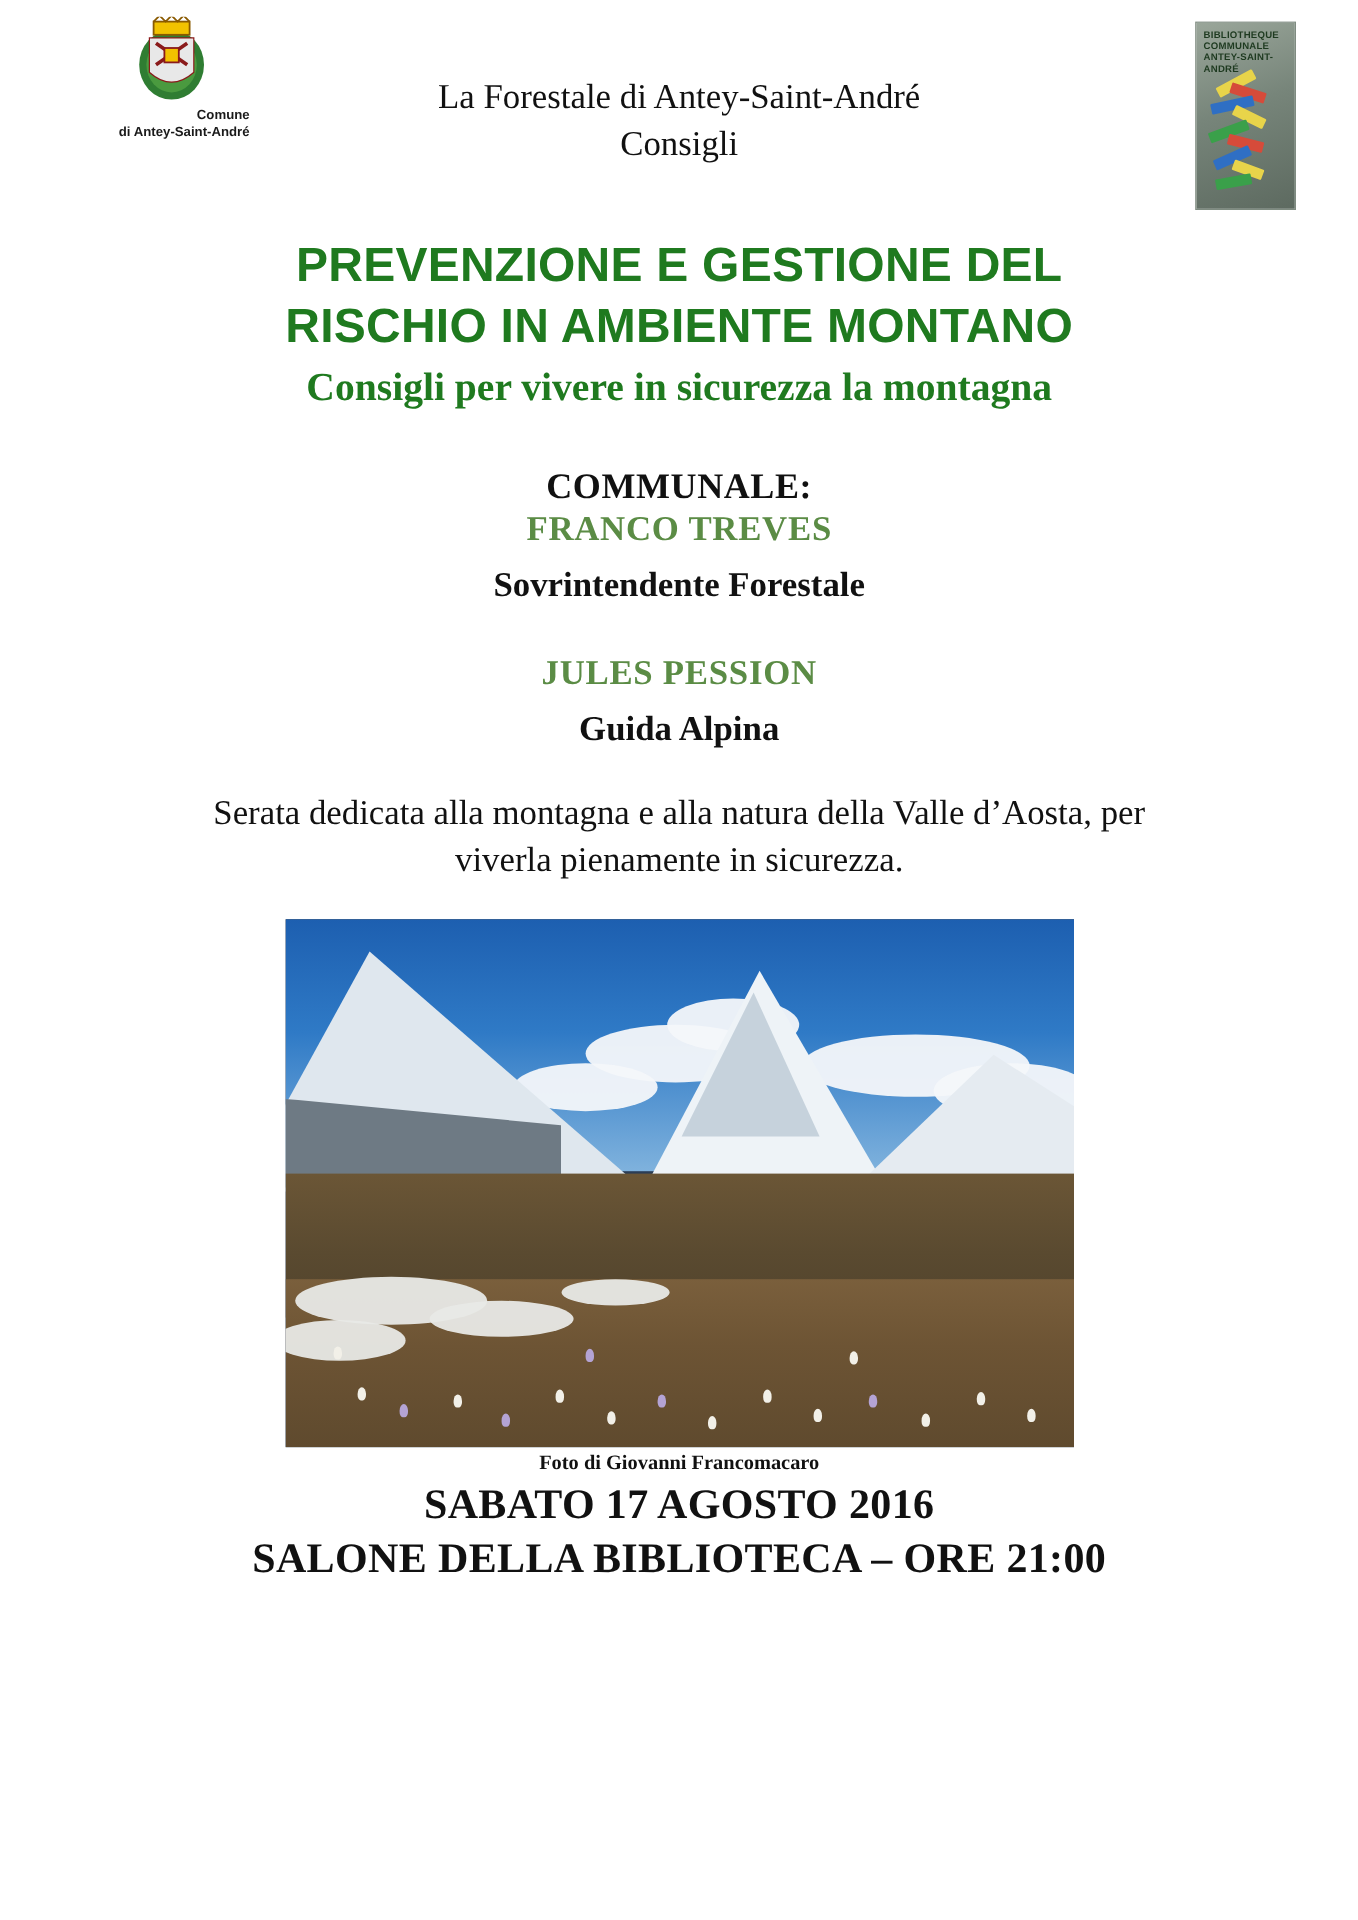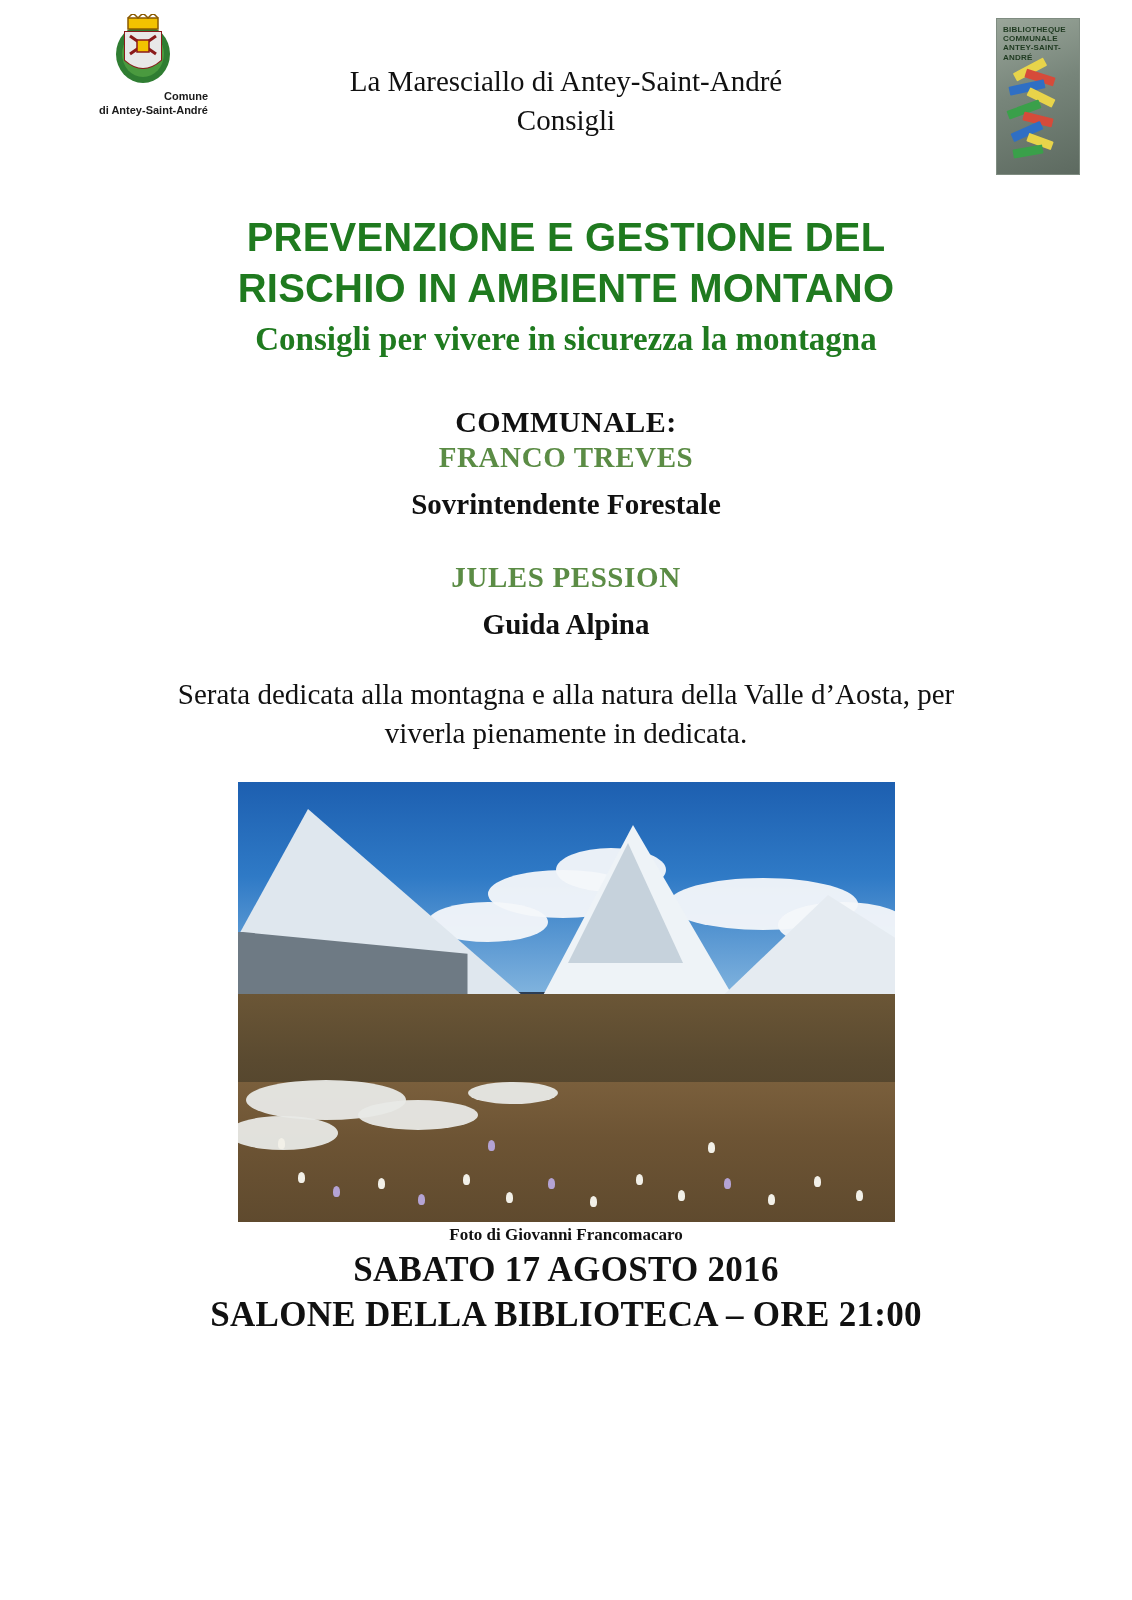--- a/index.html
+++ b/index.html
@@ -92,21 +92,21 @@
     top: 62px;
     text-align: center;
     font-family: "Liberation Serif", serif;
     font-size: 29px;
     line-height: 1.35;
     color: #111;
   }
 
   
   .title-block {
-    margin-top: 32px;
+    margin-top: 16px;
     text-align: center;
   }
   .main-title {
     font-family: "Liberation Sans", sans-serif;
     font-weight: bold;
     font-size: 40px;
     line-height: 1.28;
     color: #1f7a1f;
     letter-spacing: 0.2px;
   }
@@ -304,21 +304,21 @@
         <i style="left:30px;top:32px;width:28px;height:9px;background:#e8d44a;transform:rotate(26deg);"></i>
         <i style="left:10px;top:44px;width:34px;height:9px;background:#3aa04a;transform:rotate(-20deg);"></i>
         <i style="left:26px;top:54px;width:30px;height:9px;background:#d64b3a;transform:rotate(14deg);"></i>
         <i style="left:14px;top:66px;width:32px;height:9px;background:#2f6fc4;transform:rotate(-24deg);"></i>
         <i style="left:30px;top:76px;width:26px;height:9px;background:#e8d44a;transform:rotate(20deg);"></i>
         <i style="left:16px;top:86px;width:30px;height:9px;background:#3aa04a;transform:rotate(-10deg);"></i>
       </div>
     </div>
 
     <div class="presenta">
-      <div>La Maresciallo di Antey-Saint-André</div>
+      <div>La Forestale di Antey-Saint-André</div>
       <div>Consigli</div>
     </div>
   </div>
 
   <div class="title-block">
     <div class="main-title">PREVENZIONE E GESTIONE DEL</div>
     <div class="main-title">RISCHIO IN AMBIENTE MONTANO</div>
     <div class="subtitle">Consigli per vivere in sicurezza la montagna</div>
   </div>
 
@@ -332,21 +332,21 @@
 
 
     <div class="speaker">
       <div class="speaker-name">JULES PESSION</div>
       <div class="speaker-role">Guida Alpina</div>
     </div>
   </div>
 
   <div class="description">
     <div>Serata dedicata alla montagna e alla natura della Valle d’Aosta, per</div>
-    <div>viverla pienamente in dedicata.</div>
+    <div>viverla pienamente in sicurezza.</div>
   </div>
 
   <div class="photo-wrap">
     <div class="photo">
       <div class="sky"></div>
 
       <div class="cloud" style="left:250px;top:88px;width:150px;height:48px;"></div>
       <div class="cloud" style="left:318px;top:66px;width:110px;height:44px;"></div>
       <div class="cloud" style="left:430px;top:96px;width:190px;height:52px;"></div>
       <div class="cloud" style="left:540px;top:120px;width:130px;height:46px;"></div>

